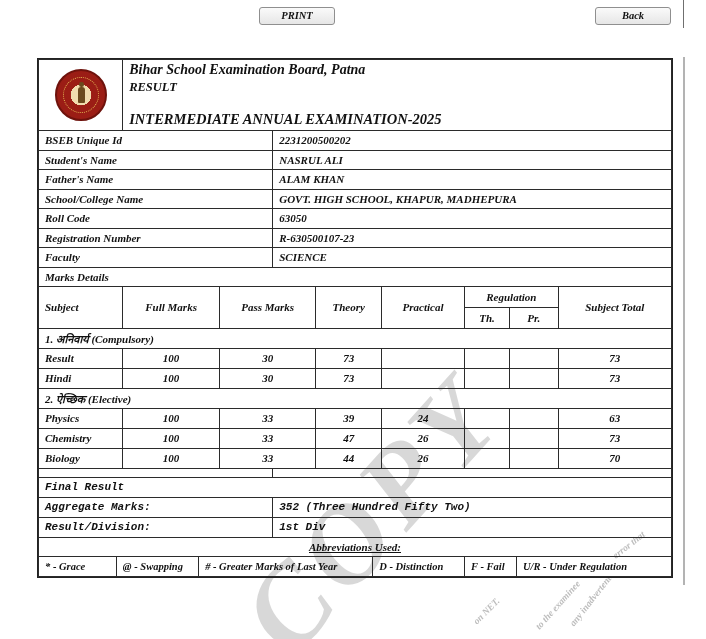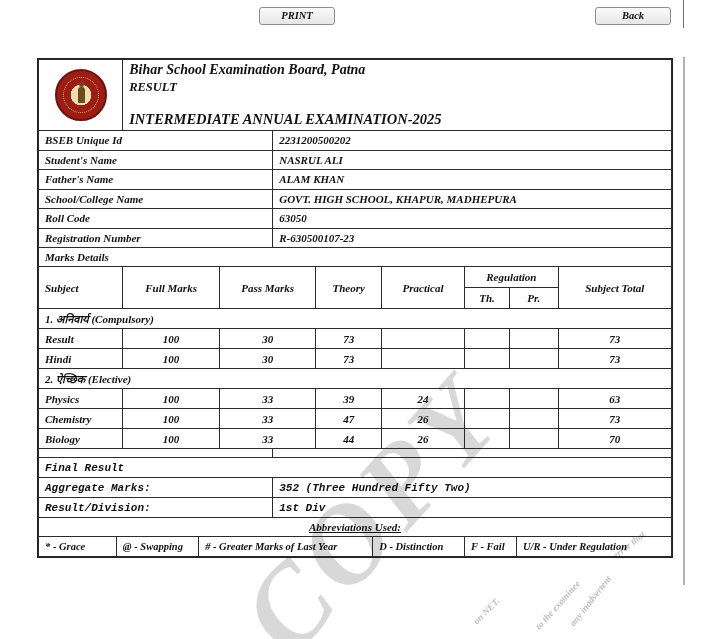--- a/index.html
+++ b/index.html
@@ -157,20 +157,24 @@
       <td>GOVT. HIGH SCHOOL, KHAPUR, MADHEPURA</td>
     </tr>
     <tr>
       <td>Roll Code</td>
       <td>63050</td>
     </tr>
     <tr>
       <td>Registration Number</td>
       <td>R-630500107-23</td>
     </tr>
+    <tr>
+      <td>Faculty</td>
+      <td>SCIENCE</td>
+    </tr>
   </tbody>
     </table>
 
   <table class="sec marks-details">
     <tbody>
         <tr>
           <td>Marks Details</td>
         </tr>
   </tbody>
     </table>

